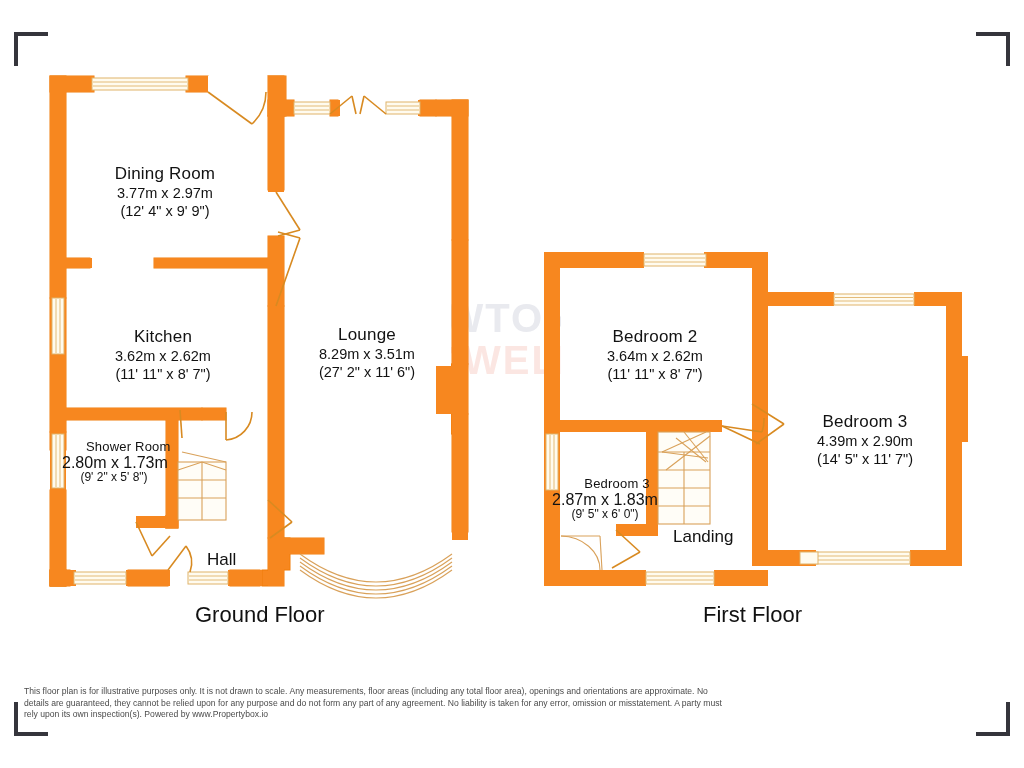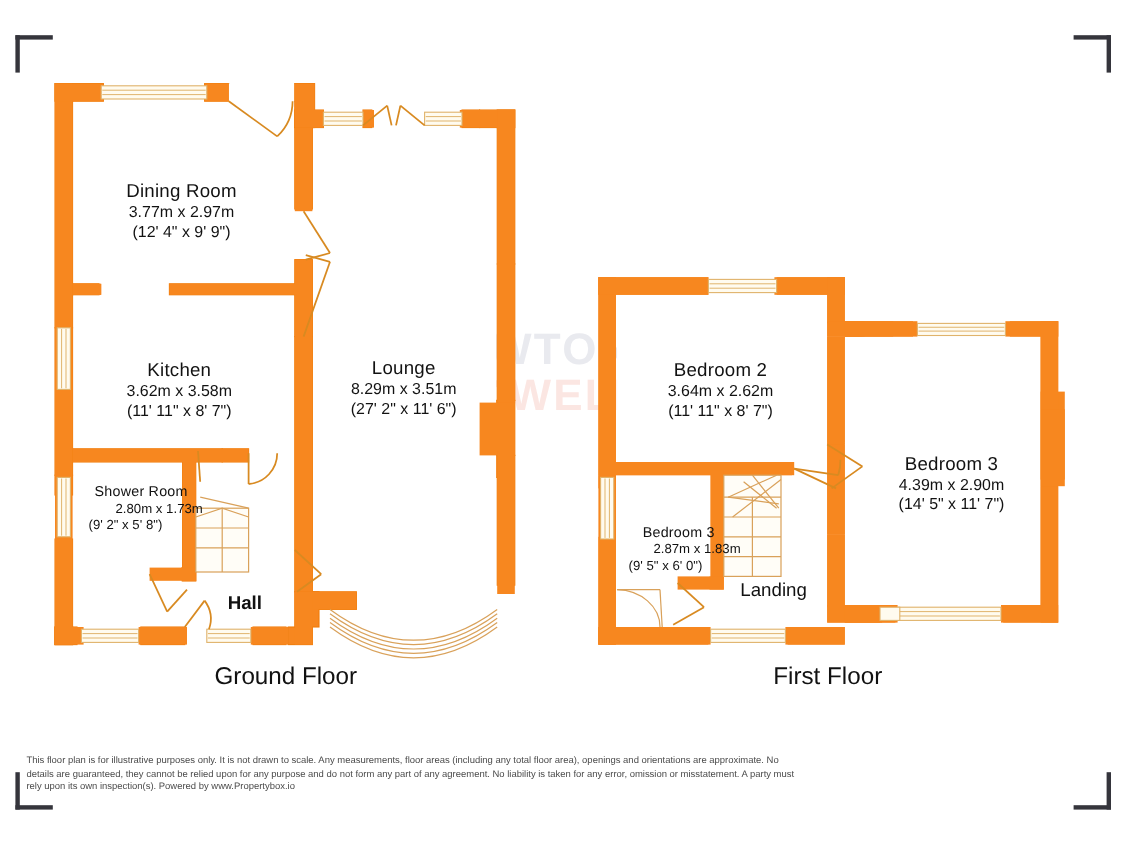--- a/index.html
+++ b/index.html
@@ -122,21 +122,21 @@
   }
   .room-label .rl-dim {
     font-size: 14.5px;
     line-height: 18px;
   }
   .room-label .rl-imp {
     font-size: 14.5px;
     line-height: 18px;
   }
   .room-label.small .rl-name { font-size: 13px; line-height: 17px; padding-left: 24px; }
-  .room-label.small .rl-dim { font-size: 12px; line-height: 15px; padding-left: 43px; }
+  .room-label.small .rl-dim { font-size: 16px; line-height: 15px; }
   .room-label.small .rl-imp { font-size: 12px; line-height: 15px; }
 
   .plain-label {
     position: absolute;
     color: #121212;
     font-size: 17px;
     white-space: nowrap;
     user-select: none;
   }
 
@@ -480,37 +480,37 @@
   </svg>
 
   <div class="room-label" style="left:90px; top:163px; width:150px;">
     <div class="rl-name">Dining Room</div>
     <div class="rl-dim">3.77m x 2.97m</div>
     <div class="rl-imp">(12' 4" x 9' 9")</div>
   </div>
 
   <div class="room-label" style="left:88px; top:326px; width:150px;">
     <div class="rl-name">Kitchen</div>
-    <div class="rl-dim">3.62m x 3.58m</div>
+    <div class="rl-dim">3.62m x 2.62m</div>
     <div class="rl-imp">(11' 11" x 8' 7")</div>
   </div>
 
   <div class="room-label small" style="left:62px; top:438px; width:104px;">
     <div class="rl-name">Shower Room</div>
     <div class="rl-dim">2.80m x 1.73m</div>
     <div class="rl-imp">(9' 2" x 5' 8")</div>
   </div>
 
   <div class="room-label" style="left:292px; top:324px; width:150px;">
     <div class="rl-name">Lounge</div>
     <div class="rl-dim">8.29m x 3.51m</div>
     <div class="rl-imp">(27' 2" x 11' 6")</div>
   </div>
 
-  <div class="plain-label" style="left:207px; top:539px;font-weight:bold;">Hall</div>
+  <div class="plain-label" style="left:207px; top:550px;">Hall</div>
 
   <div class="room-label" style="left:580px; top:326px; width:150px;">
     <div class="rl-name">Bedroom 2</div>
     <div class="rl-dim">3.64m x 2.62m</div>
     <div class="rl-imp">(11' 11" x 8' 7")</div>
   </div>
 
   <div class="room-label small" style="left:551px; top:475px; width:108px;">
     <div class="rl-name">Bedroom 3</div>
     <div class="rl-dim">2.87m x 1.83m</div>

